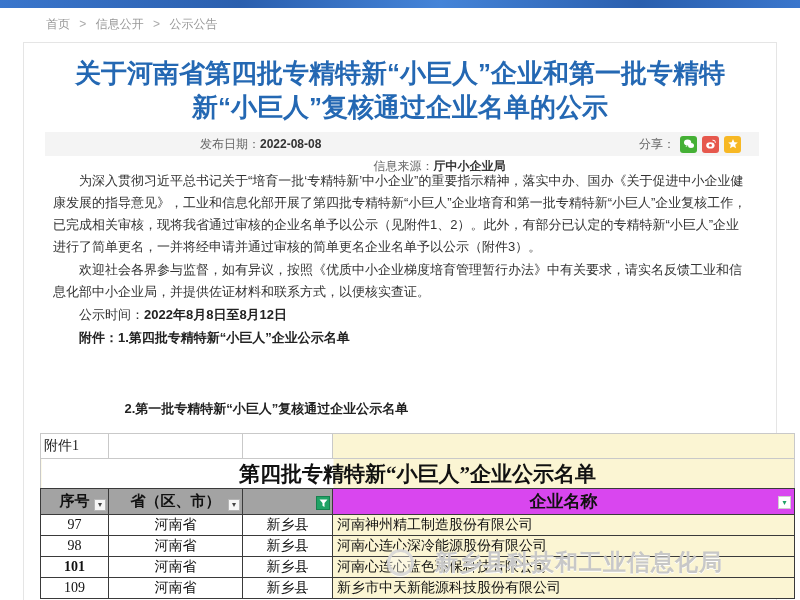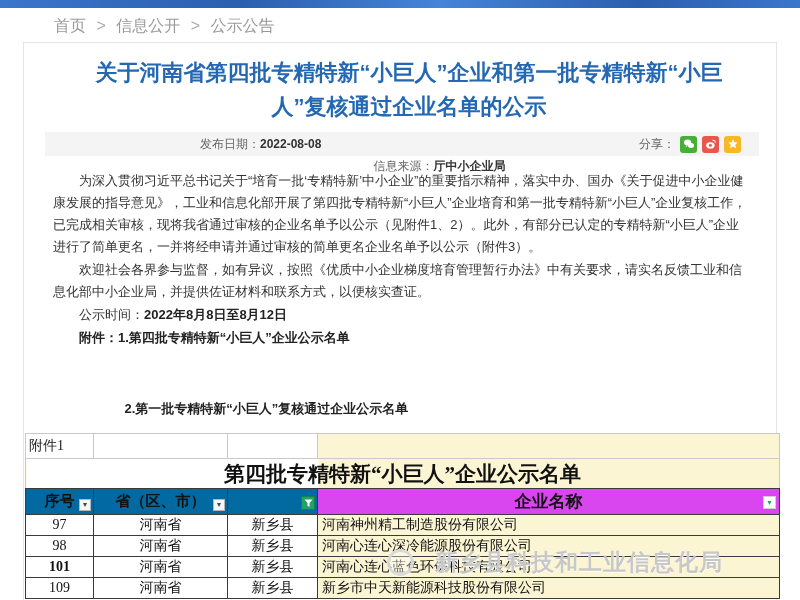--- a/index.html
+++ b/index.html
@@ -1,26 +1,26 @@
 <!DOCTYPE html>
 <html><head>
 <meta charset="utf-8">
 <style>
   * { margin:0; padding:0; box-sizing:border-box; }
   html,body { width:800px; height:600px; overflow:hidden; background:#fff;
     font-family:"Liberation Sans","DejaVu Sans",sans-serif; }
   .topbar { position:absolute; left:0; top:0; width:800px; height:8px;
     background:linear-gradient(90deg,#3a76cc,#2a5fae 30%,#4584d8 55%,#2a5fae 80%,#3a76cc); }
-  .breadcrumb { position:absolute; left:54px; top:16px; font-size:16px; color:#999; }
+  .breadcrumb { position:absolute; left:46px; top:16px; font-size:12px; color:#999; }
   .breadcrumb span.sep { margin:0 6px; color:#aaa; }
   .breadcrumb .crumb { cursor:pointer; }
   .panel { position:absolute; left:23px; top:42px; width:754px; height:558px;
     background:#fff; border:1px solid #e5e5e5; border-bottom:none; }
-  .article-title { position:absolute; left:84px; top:56px; width:650px; text-align:center;
-    color:#2468b3; font-size:22px; font-weight:bold; line-height:34px; }
+  .article-title { position:absolute; left:75px; top:56px; width:650px; text-align:center;
+    color:#2468b3; font-size:26px; font-weight:bold; line-height:34px; }
   .meta { position:absolute; left:45px; top:132px; width:714px; height:24px;
     background:#f4f4f4; display:flex; align-items:center; font-size:12px; color:#666;justify-content:space-between; }
   .meta .m-item { white-space:nowrap; }
   .meta .m-item b { color:#333; }
   .meta .pub { margin-left:155px; }
   .meta .src { margin-left:52px;margin-top:44px; }
   .meta .share { margin-left:auto; margin-right:18px; display:flex; align-items:center; gap:5px; }
   .sicon { width:17px; height:17px; border-radius:3px; display:inline-flex;
     align-items:center; justify-content:center; cursor:pointer; }
   .sicon svg { display:block; }
@@ -28,30 +28,30 @@
     font-size:13px; color:#333; line-height:22px; }
   .bodytext p { text-indent:2em; margin-bottom:1px; }
   .infoline { text-indent:2em; line-height:22px; }
   .infoline b { color:#222; }
   .attach { margin-top:0; }
   .attach .a-head { text-indent:2em; font-weight:bold; color:#222; line-height:23px; }
   .attach .a-item { font-weight:bold; color:#222; line-height:23px; padding-left:5.5em;margin-top:48px; }
   .signdate { text-align:right; padding-right:30px; margin-top:12px; font-weight:bold; color:#222; }
   
   .xl { position:absolute; left:25px; top:433px; width:754px;
-    font-family:"Liberation Serif","DejaVu Serif",serif; }
+    font-family:"Liberation Serif","DejaVu Serif",serif;padding-left:15px; }
   .xl table { border-collapse:collapse; width:754px; table-layout:fixed; }
   .xl td { overflow:hidden; white-space:nowrap; }
   .tagrow td { border:1px solid #c9c9c9; height:25px; font-size:14px; color:#222;
     padding-left:3px; background:#fff; }
   .tagrow td.ylw { background:#fbf5d3; }
   .titlerow td { height:30px; border:1px solid #c9c9c9; border-bottom:1px solid #3a3a3a;
     background:linear-gradient(to right,#ffffff 292px,#fbf5d3 292px);
     text-align:center; font-size:21px; font-weight:bold; color:#111; }
-  .hdr td { border:1px solid #3a3a3a; height:26px; background:#0369a1;
+  .hdr td { border:1px solid #3a3a3a; height:26px; background:#a3a3a3;
     font-weight:bold; color:#111; text-align:center; font-size:15px; position:relative; }
   .hdr td.ylw { background:#d946ef; font-size:17px; }
   .drow td { border:1px solid #3a3a3a; height:21px; font-size:14px; color:#111;
     text-align:center; background:#fff; }
   .drow td.ylw { background:#fbf5d3; text-align:left; padding-left:4px; }
   .filter-btn { position:absolute; right:2px; bottom:3px; width:12px; height:12px;
     background:#f6f6f6; border:1px solid #b5b5b5; font-size:8px; line-height:10px;
     color:#444; text-align:center; cursor:pointer; font-family:"DejaVu Sans",sans-serif; }
   .filter-on { position:absolute; right:2px; bottom:4px; width:14px; height:14px;
     background:#21a366; border:1px solid #17814f; display:flex; align-items:center;

